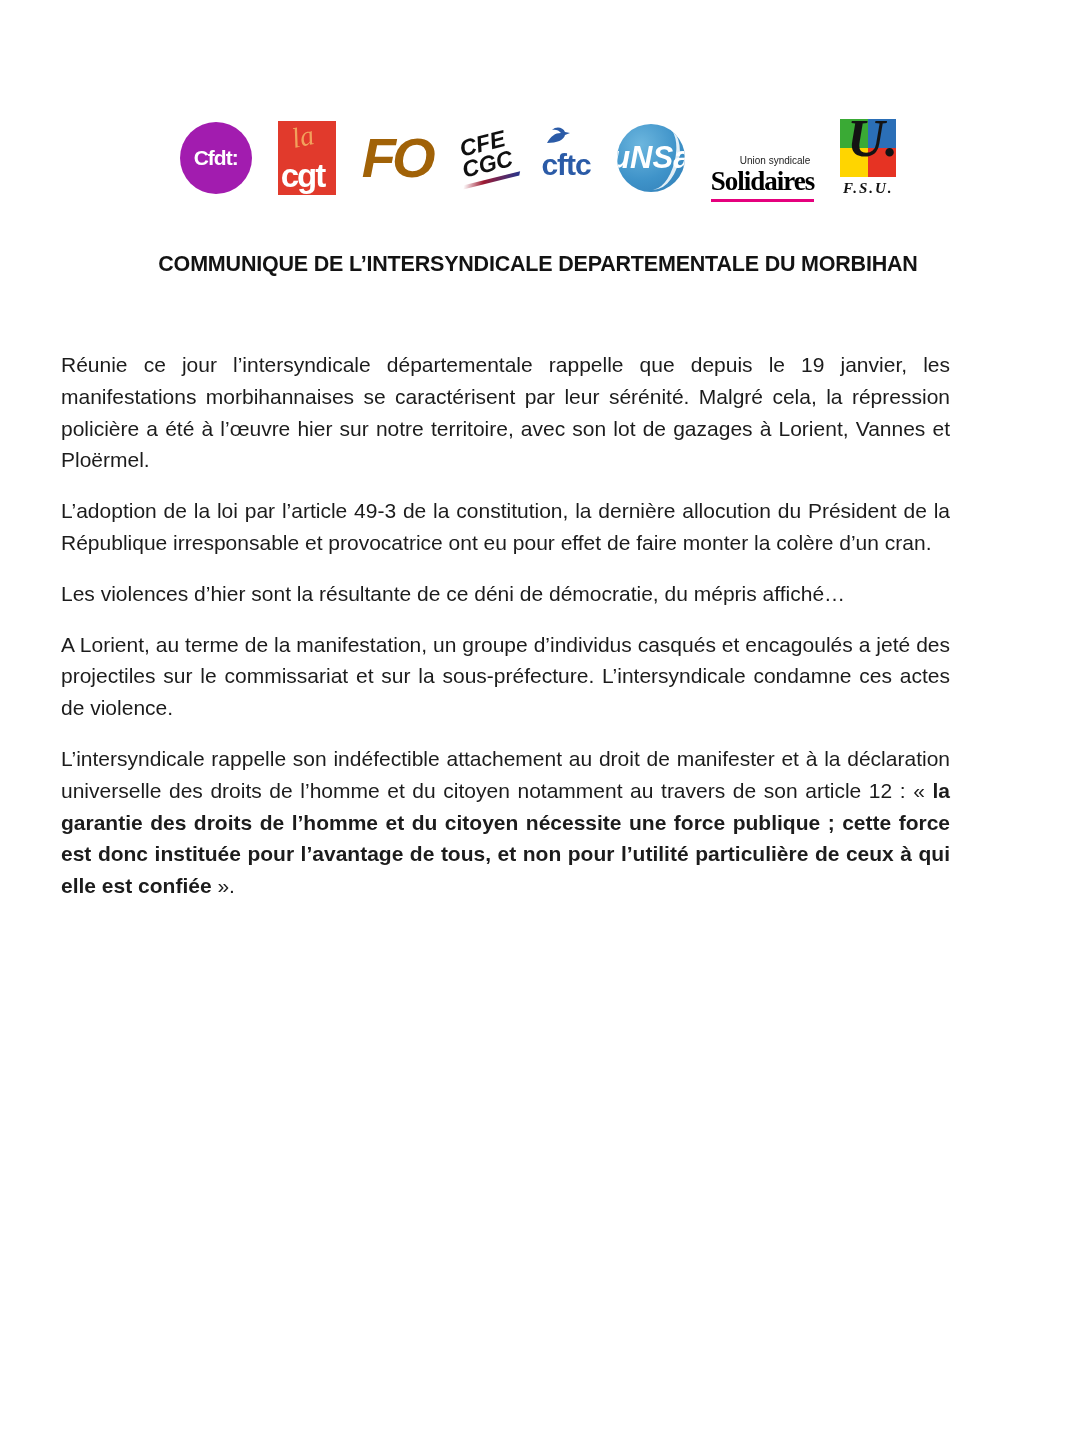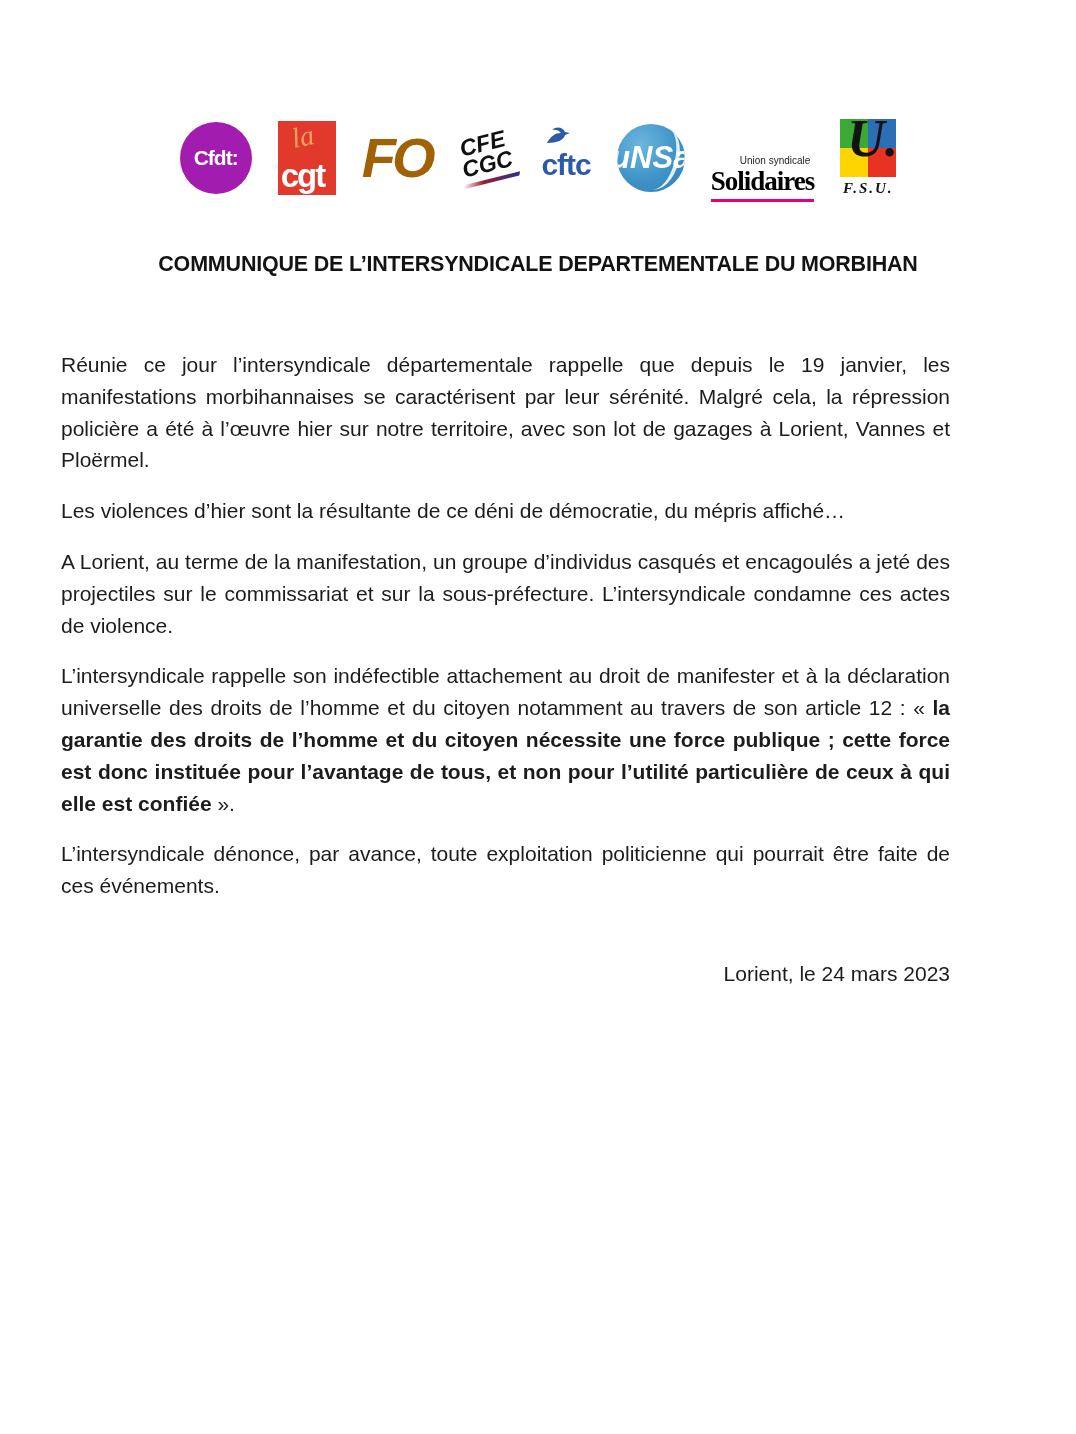--- a/index.html
+++ b/index.html
@@ -197,20 +197,19 @@
       </div>
       <span class="fsu-sub">F.S.U.</span>
     </div>
 
   </div>
 
   <div class="doc-title">COMMUNIQUE DE L’INTERSYNDICALE DEPARTEMENTALE DU MORBIHAN</div>
 
   <div class="doc-body">
     <p>Réunie ce jour l’intersyndicale départementale rappelle que depuis le 19 janvier, les manifestations morbihannaises se caractérisent par leur sérénité. Malgré cela, la répression policière a été à l’œuvre hier sur notre territoire, avec son lot de gazages à Lorient, Vannes et Ploërmel.</p>
+    <p>L’adoption de la loi par l’article 49-3 de la constitution, la dernière allocution du Président de la République irresponsable et provocatrice ont eu pour effet de faire monter la colère d’un cran.</p>
     <p>Les violences d’hier sont la résultante de ce déni de démocratie, du mépris affiché…</p>
     <p>A Lorient, au terme de la manifestation, un groupe d’individus casqués et encagoulés a jeté des projectiles sur le commissariat et sur la sous-préfecture. L’intersyndicale condamne ces actes de violence.</p>
     <p><span>L’intersyndicale rappelle son indéfectible attachement au droit de manifester et à la déclaration universelle des droits de l’homme et du citoyen notamment au travers de son article 12 : « </span><b>la garantie des droits de l’homme et du citoyen nécessite une force publique ; cette force est donc instituée pour l’avantage de tous, et non pour l’utilité particulière de ceux à qui elle est confiée</b><span> ».</span></p>
-    <p>L’intersyndicale dénonce, par avance, toute exploitation politicienne qui pourrait être faite de ces événements.</p>
-    <div class="dateline">Lorient, le 24 mars 2023</div>
   </div>
 
 </div>
 
 </body></html>

